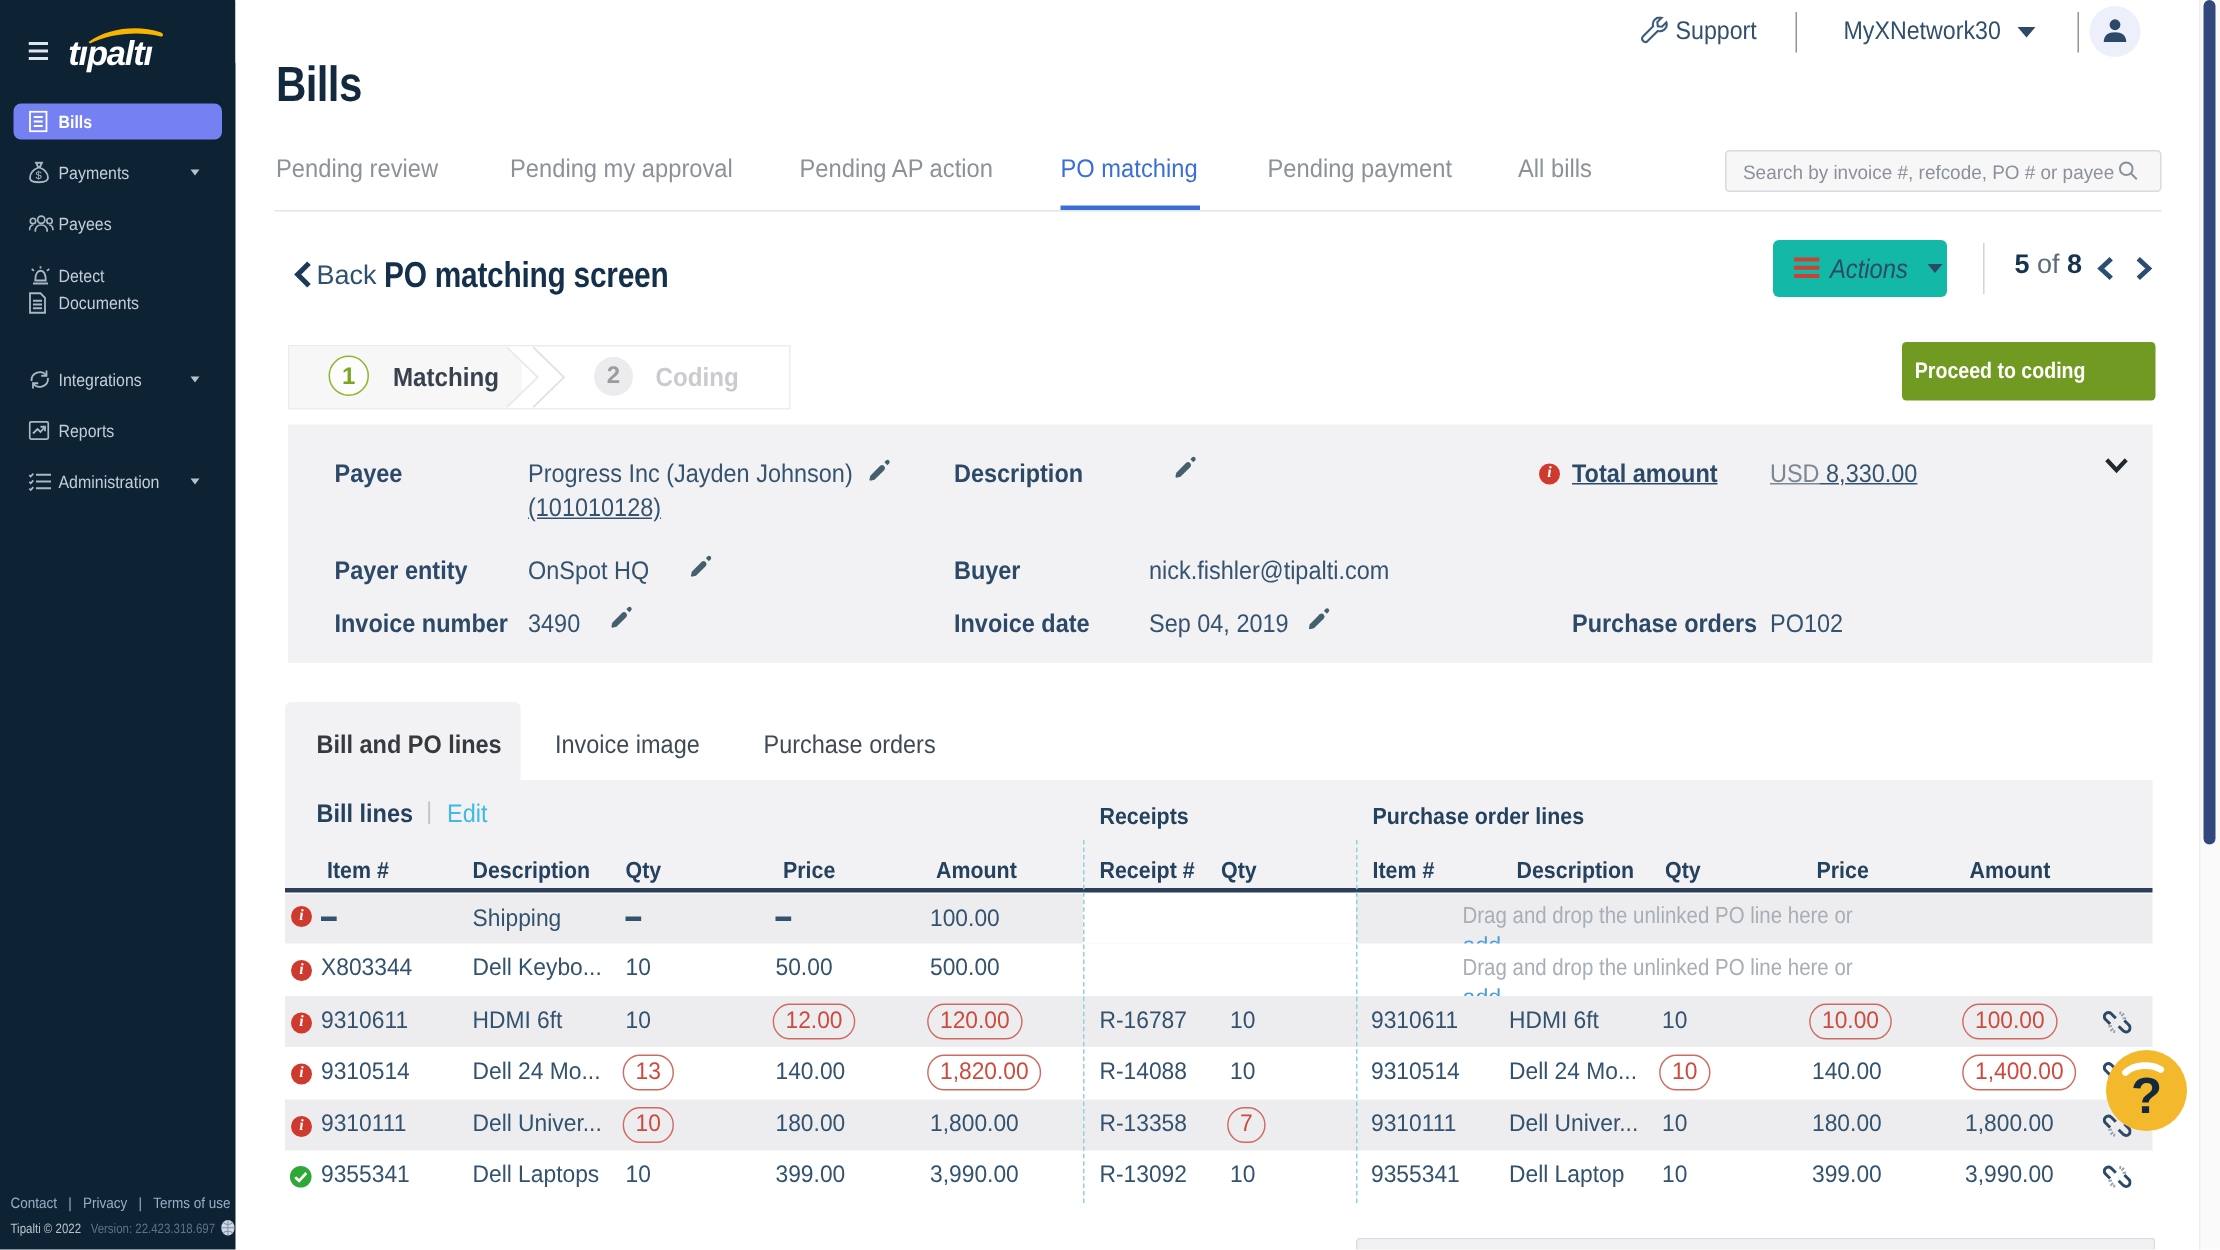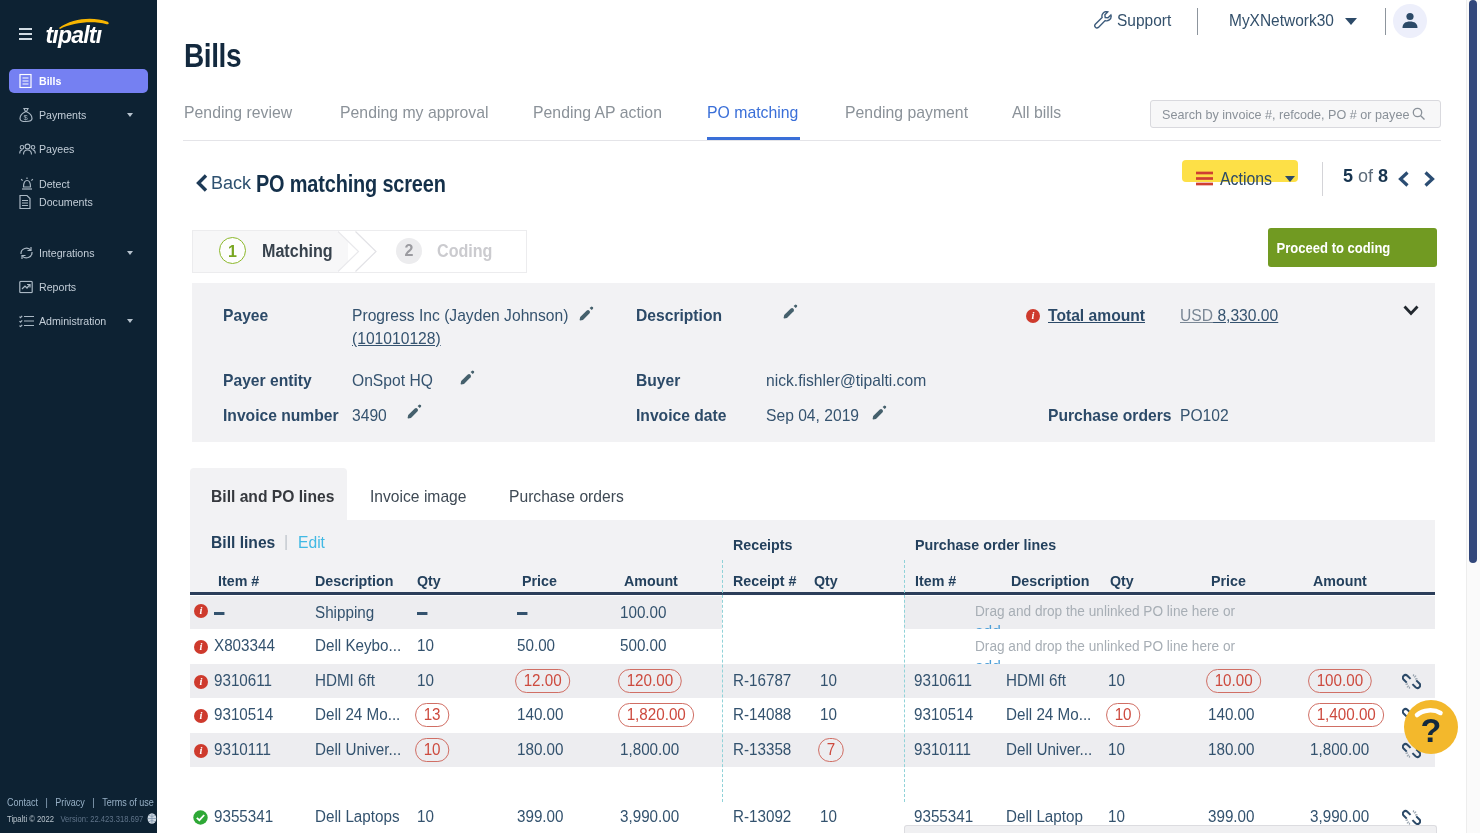--- a/index.html
+++ b/index.html
@@ -34,22 +34,22 @@
   .navtab { position:absolute; top:103px; font-size:17px; color:#8b9299; white-space:nowrap;
     transform:scaleX(0.93); transform-origin:0 0; }
   .navtab.on { color:#3a6fd8; }
   #tabline { position:absolute; left:183px; top:140px; width:1258px; height:1px; background:#e4e4e8; }
   #tabulon { position:absolute; left:707px; top:137px; width:93px; height:3px; background:#3a6fd8; }
   #search { position:absolute; left:1150px; top:100px; width:291px; height:28px;
     background:#f7f7f8; border:1px solid #d9d9de; border-radius:3px; }
   #search .ph { position:absolute; left:11px; top:6px; font-size:13px; color:#8a9199; white-space:nowrap; transform:scaleX(0.97); transform-origin:0 0; }
   #pmtitle { position:absolute; left:256px; top:170px; font-size:24px; font-weight:bold;
     color:#14304a; transform:scaleX(0.83); transform-origin:0 0; letter-spacing:-0.2px;}
-  #actions { position:absolute; left:1182px; top:160px; width:116px; height:22px;
-    background:#fde047; border-radius:4px; }
+  #actions { position:absolute; left:1182px; top:160px; width:116px; height:38px;
+    background:#14b8a6; border-radius:4px;font-style:italic; }
   #pager { position:absolute; left:1343px; top:166px; font-size:18px; color:#17344f; }
 
   
   #steps { position:absolute; left:192px; top:230px; width:335px; height:43px;
     border:1px solid #ececee; background:#fff; }
   #step1 { position:absolute; left:0; top:0; width:155px; height:41px; background:#f7f7f8; }
   .stepcirc { position:absolute; border-radius:50%; text-align:center; font-weight:bold; }
   #proceed { position:absolute; left:1268px; top:228px; width:169px; height:39px;
     background:#719a22; border-radius:3px; color:#fff; font-size:15px; font-weight:bold;
     text-align:left; line-height:39px; transform:scaleX(1); }
@@ -443,21 +443,21 @@
       <g stroke="#97a2ad" stroke-width="1.2">
         <line x1="11.6" y1="5.1" x2="13.3" y2="3.4"></line>
         <line x1="12.4" y1="6.7" x2="14.6" y2="6.3"></line>
         <line x1="10.8" y1="4" x2="11" y2="2.2"></line>
         <line x1="6.4" y1="12.9" x2="4.7" y2="14.6"></line>
         <line x1="5.6" y1="11.3" x2="3.4" y2="11.7"></line>
         <line x1="7.2" y1="14" x2="7" y2="15.8"></line>
       </g>
     </svg>
 </div>
-<div class="trow" style="top:800px;height:34.3px">
+<div class="trow" style="top:767px;height:34.3px">
   <svg class="abs" style="left:3px;top:10px" width="15" height="15" viewBox="0 0 15 15">
       <circle cx="7.5" cy="7.5" r="7.2" fill="#2ea836"></circle>
       <path d="M3.8 7.8 L6.4 10.2 L11.2 5" stroke="#fff" stroke-width="1.8" fill="none"></path>
     </svg>
   <div class="cell" style="left:24px">9355341</div>
   <div class="cell" style="left:125px">Dell Laptops</div>
   <div class="cell" style="left:227px">10</div>
   <div class="cell" style="left:327px">399.00</div>
   <div class="cell" style="left:430px">3,990.00</div>
   <div class="cell" style="left:543px">R-13092</div>

